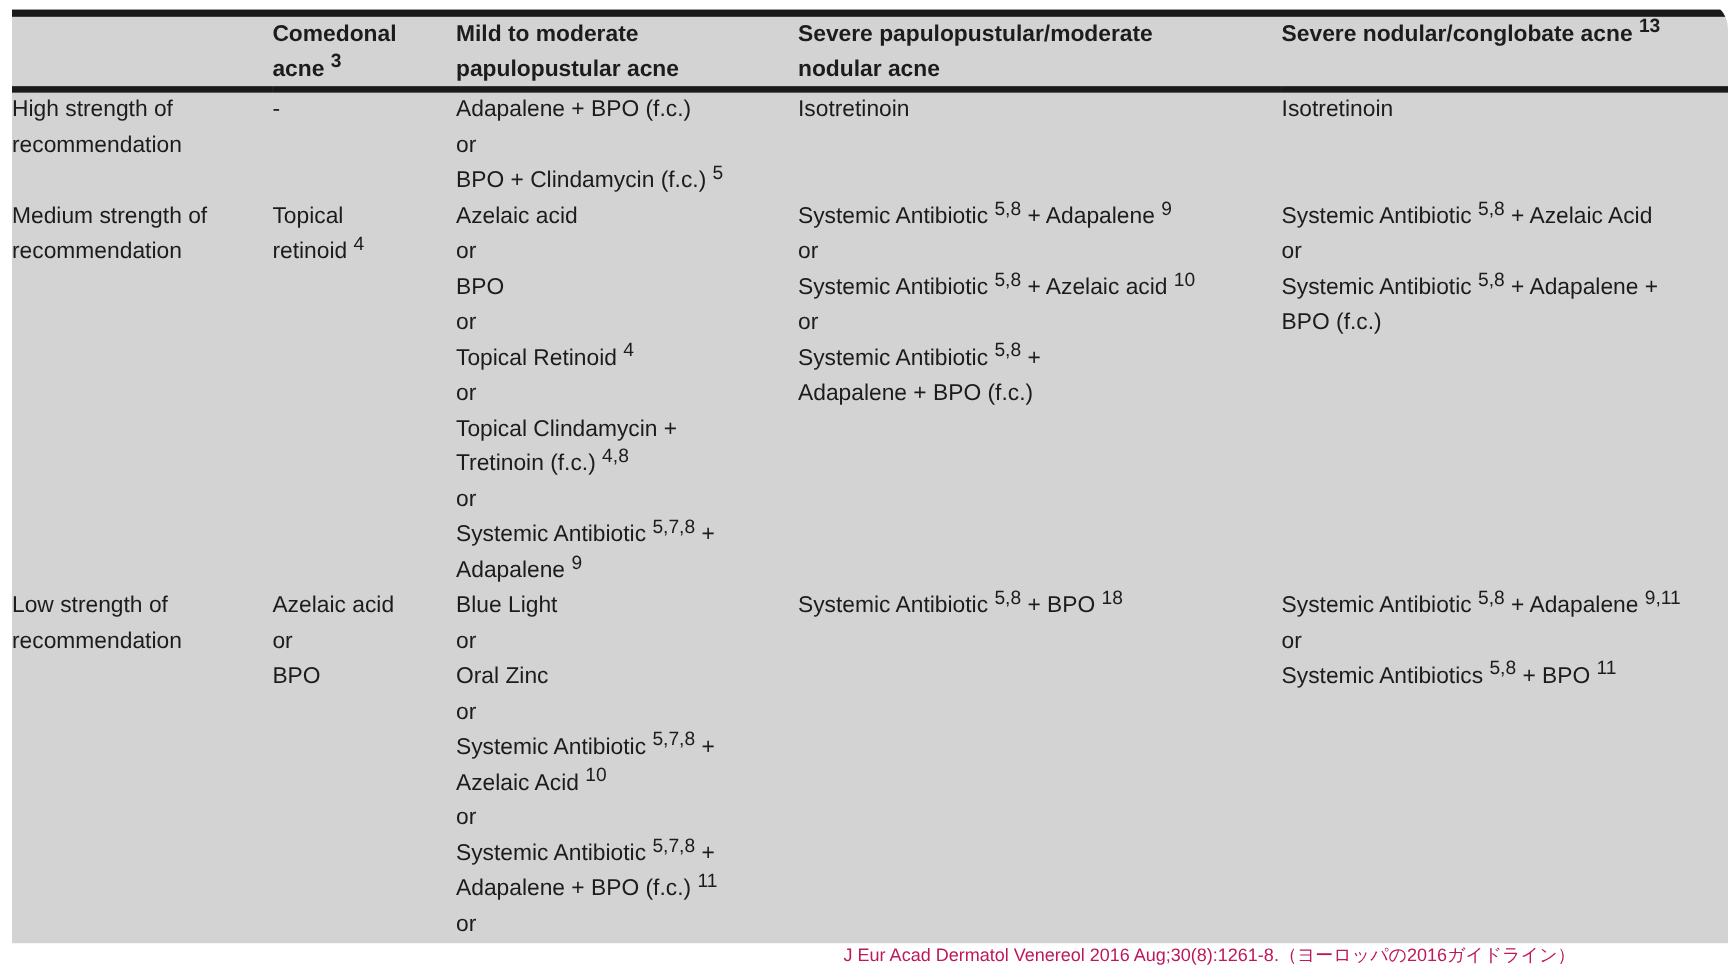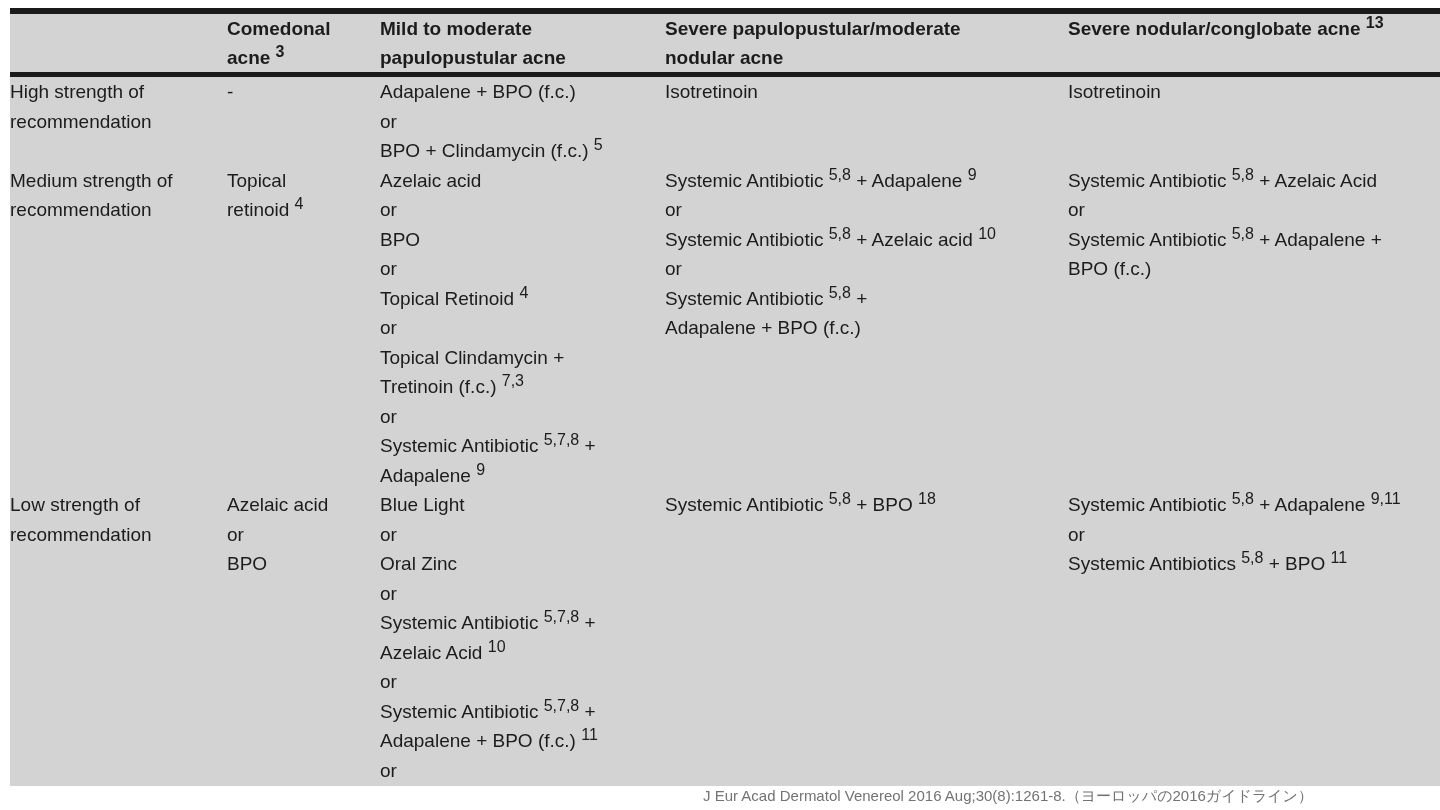--- a/index.html
+++ b/index.html
@@ -7,20 +7,21 @@
     padding: 0;
     background: #ffffff;
     font-family: "Liberation Sans", sans-serif;
   }
   .page {
     position: relative;
     width: 1440px;
     height: 810px;
     background: #ffffff;
     overflow: hidden;
+    border-radius: 24px;
   }
   .table-wrap {
     position: absolute;
     left: 10px;
     top: 8px;
     width: 1430px;
     height: 772px;
     background: var(--table-bg, #d3d3d3);
     border-top: 6px solid var(--rule-color, #1a1a1a);
     overflow: hidden;
@@ -61,21 +62,21 @@
     line-height: 0;
     vertical-align: baseline;
     position: relative;
     top: -7px;
   }
   .citation {
     position: absolute;
     left: 703px;
     top: 787px;
     font-size: 15px;
-    color: #737373;
+    color: #be185d;
     white-space: nowrap;
   }
 </style>
 </head>
 <body>
 
 <div class="page">
   <div class="table-wrap">
     <table class="acne-table">
       <colgroup>
@@ -98,21 +99,21 @@
           <tr>
             <th>High strength of<br>recommendation</th>
             <td>-</td>
             <td>Adapalene + BPO (f.c.)<br>or<br>BPO + Clindamycin (f.c.) <sup>5</sup></td>
             <td>Isotretinoin</td>
             <td>Isotretinoin</td>
           </tr>
           <tr>
             <th>Medium strength of<br>recommendation</th>
             <td>Topical<br>retinoid <sup>4</sup></td>
-            <td>Azelaic acid<br>or<br>BPO<br>or<br>Topical Retinoid <sup>4</sup><br>or<br>Topical Clindamycin +<br>Tretinoin (f.c.) <sup>7,3</sup><br>or<br>Systemic Antibiotic <sup>5,7,8</sup> +<br>Adapalene <sup>9</sup></td>
+            <td>Azelaic acid<br>or<br>BPO<br>or<br>Topical Retinoid <sup>4</sup><br>or<br>Topical Clindamycin +<br>Tretinoin (f.c.) <sup>4,8</sup><br>or<br>Systemic Antibiotic <sup>5,7,8</sup> +<br>Adapalene <sup>9</sup></td>
             <td>Systemic Antibiotic <sup>5,8</sup> + Adapalene <sup>9</sup><br>or<br>Systemic Antibiotic <sup>5,8</sup> + Azelaic acid <sup>10</sup><br>or<br>Systemic Antibiotic <sup>5,8</sup> +<br>Adapalene + BPO (f.c.)</td>
             <td>Systemic Antibiotic <sup>5,8</sup> + Azelaic Acid<br>or<br>Systemic Antibiotic <sup>5,8</sup> + Adapalene +<br>BPO (f.c.)</td>
           </tr>
           <tr>
             <th>Low strength of<br>recommendation</th>
             <td>Azelaic acid<br>or<br>BPO</td>
             <td>Blue Light<br>or<br>Oral Zinc<br>or<br>Systemic Antibiotic <sup>5,7,8</sup> +<br>Azelaic Acid <sup>10</sup><br>or<br>Systemic Antibiotic <sup>5,7,8</sup> +<br>Adapalene + BPO (f.c.) <sup>11</sup><br>or</td>
             <td>Systemic Antibiotic <sup>5,8</sup> + BPO <sup>18</sup></td>
             <td>Systemic Antibiotic <sup>5,8</sup> + Adapalene <sup>9,11</sup><br>or<br>Systemic Antibiotics <sup>5,8</sup> + BPO <sup>11</sup></td>
           </tr>

